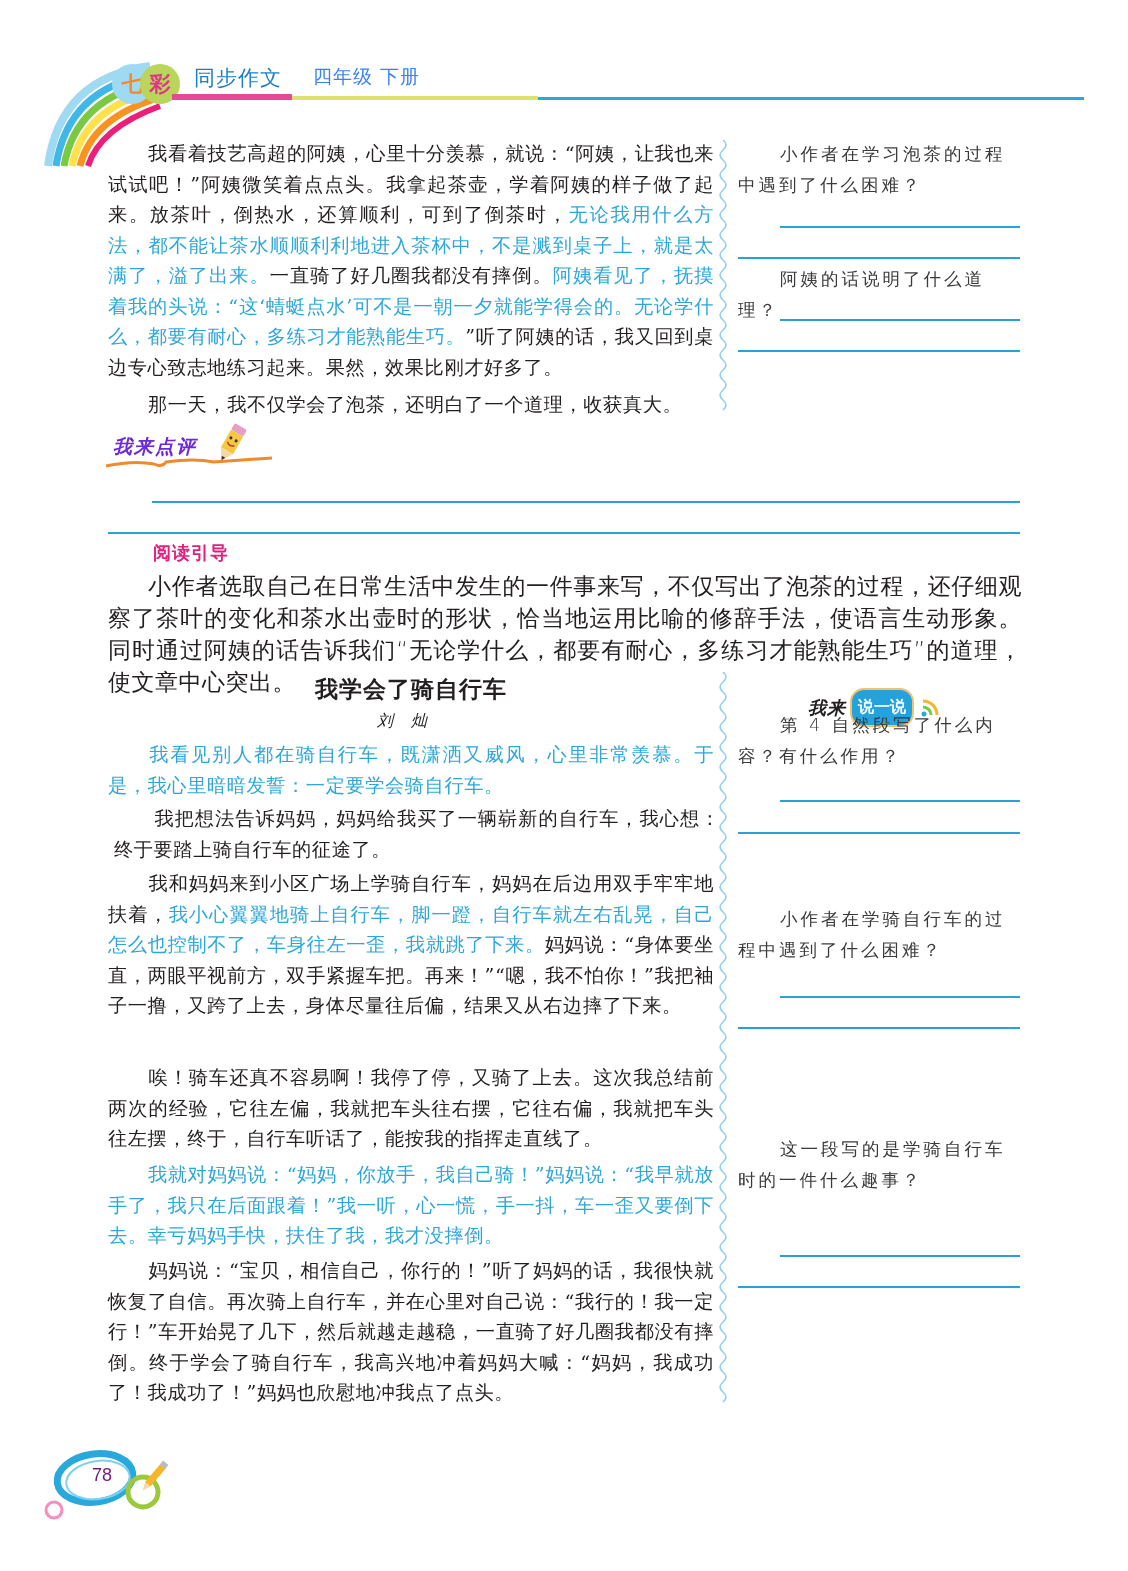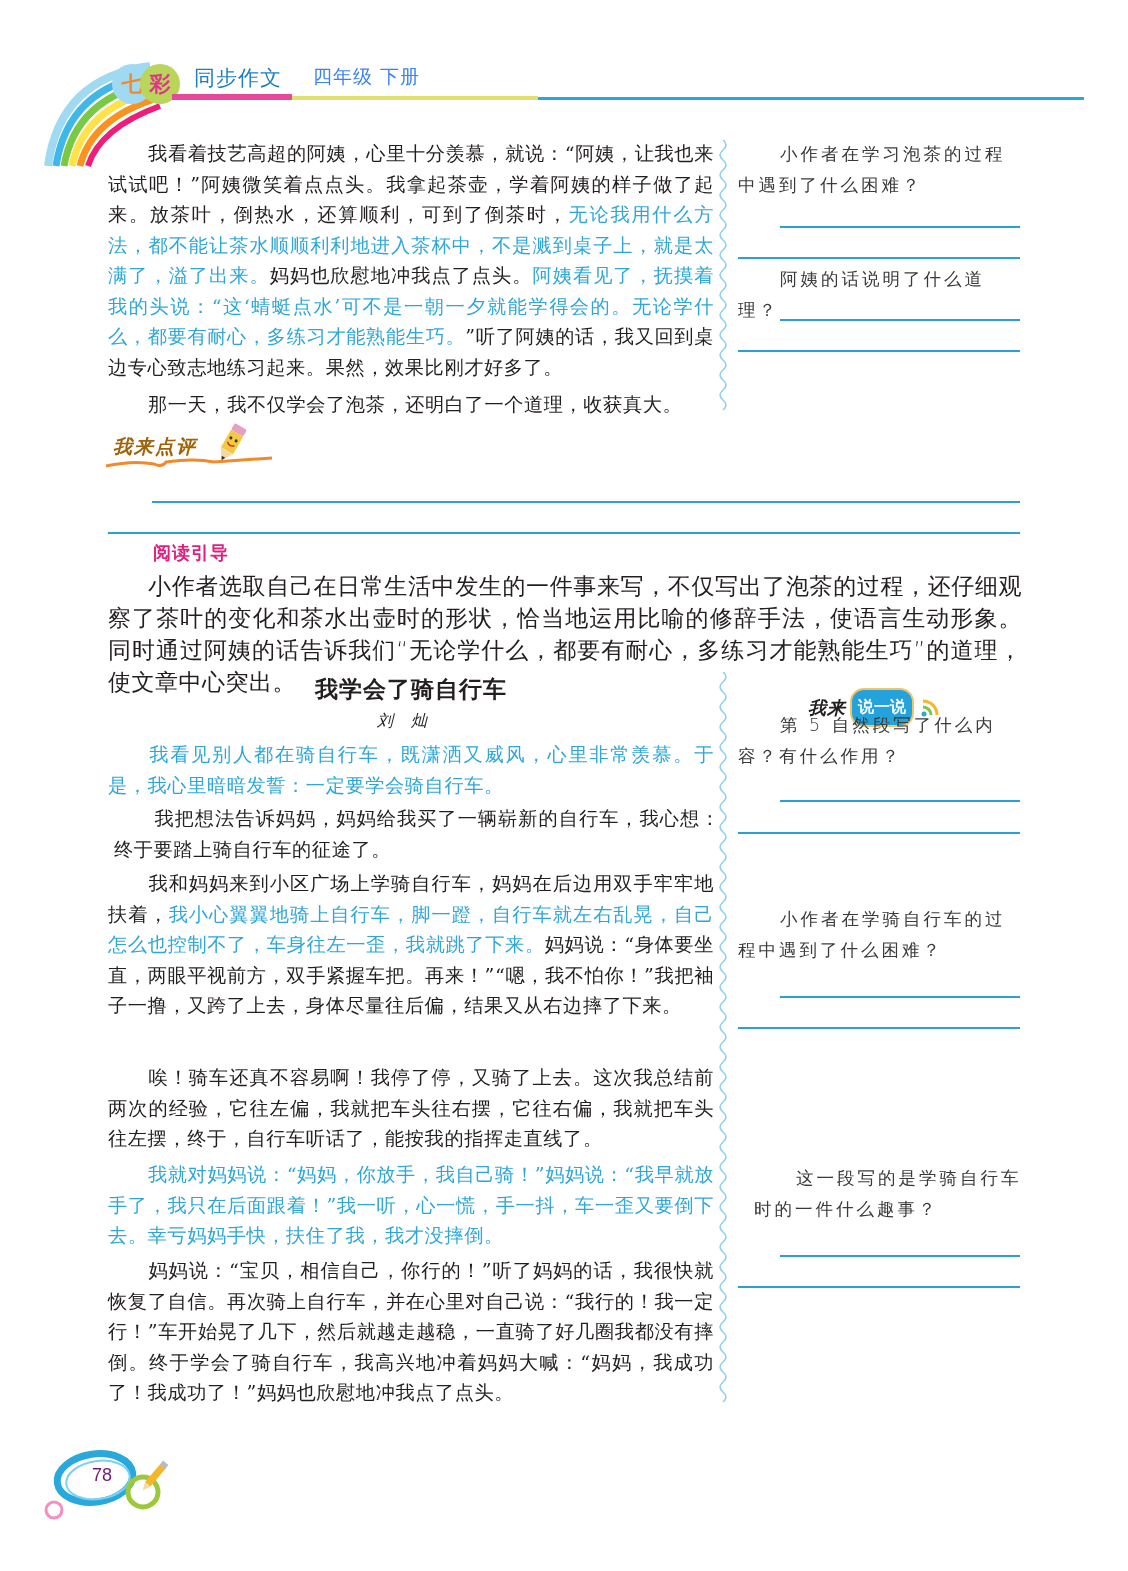--- a/index.html
+++ b/index.html
@@ -30,21 +30,21 @@
   
   .wave { position: absolute; left: 716px; width: 14px; }
 
   
   .side-q { position: absolute; left: 738px; width: 284px; font-size: 17.5px; line-height: 31px;
             letter-spacing: 3px; color: #3a3a3a; font-family: "DejaVu Sans", sans-serif; font-weight: 300; }
   .side-q .ind { display: inline-block; width: 42px; }
   .line { position: absolute; height: 2px; background: #29a1d4; }
 
   .comment-title { position: absolute; left: 113px; top: 434px; font-size: 19px; font-weight: bold;
-                   font-family: "DejaVu Serif", serif; letter-spacing: 2px; color: #a16207; font-style: italic; }
+                   font-family: "DejaVu Serif", serif; letter-spacing: 2px; color: #6d28d9; font-style: italic; }
   .comment-swoosh { position: absolute; left: 104px; top: 454px; width: 170px; height: 16px; }
   .pencil-icon { position: absolute; left: 212px; top: 420px; width: 40px; height: 44px; }
 
   .guide-title { position: absolute; left: 153px; top: 541px; font-family: "DejaVu Sans", sans-serif;
                  font-weight: bold; font-size: 18px; color: #e0207f; letter-spacing: 1px; }
   .guide-para { position: absolute; left: 108px; top: 570px; width: 914px; font-size: 23px;
                 line-height: 32px; text-align: justify; letter-spacing: 0.5px; font-family: "DejaVu Sans", sans-serif; font-weight: 300; }
   .guide-para .ind { display: inline-block; width: 40px; }
 
   .essay-title { position: absolute; left: 108px; top: 674px; width: 606px; text-align: center;
@@ -74,21 +74,21 @@
 </svg>
 <div class="badge badge-qi">七</div>
 <div class="badge badge-cai">彩</div>
 <div class="header-title">同步作文</div>
 <div class="header-grade">四年级 下册</div>
 <div class="bar-pink"></div>
 <div class="bar-yellow"></div>
 <div class="bar-blue"></div>
 
 <div class="para" style="top:139px;">
-  <span class="ind"></span><span>我看着技艺高超的阿姨，心里十分羡慕，就说：“阿姨，让我也来试试吧！”阿姨微笑着点点头。我拿起茶壶，学着阿姨的样子做了起来。放茶叶，倒热水，还算顺利，可到了倒茶时，</span><span class="hl">无论我用什么方法，都不能让茶水顺顺利利地进入茶杯中，不是溅到桌子上，就是太满了，溢了出来。</span><span>妈妈也欣慰地冲我点了点头。</span><span class="hl">阿姨看见了，抚摸着我的头说：“这‘蜻蜓点水’可不是一朝一夕就能学得会的。无论学什么，都要有耐心，多练习才能熟能生巧。</span><span>”听了阿姨的话，我又回到桌边专心致志地练习起来。果然，效果比刚才好多了。</span>
+  <span class="ind"></span><span>我看着技艺高超的阿姨，心里十分羡慕，就说：“阿姨，让我也来试试吧！”阿姨微笑着点点头。我拿起茶壶，学着阿姨的样子做了起来。放茶叶，倒热水，还算顺利，可到了倒茶时，</span><span class="hl">无论我用什么方法，都不能让茶水顺顺利利地进入茶杯中，不是溅到桌子上，就是太满了，溢了出来。</span><span>一直骑了好几圈我都没有摔倒。</span><span class="hl">阿姨看见了，抚摸着我的头说：“这‘蜻蜓点水’可不是一朝一夕就能学得会的。无论学什么，都要有耐心，多练习才能熟能生巧。</span><span>”听了阿姨的话，我又回到桌边专心致志地练习起来。果然，效果比刚才好多了。</span>
 </div>
 <div class="para" style="top:390px;">
   <span class="ind"></span><span>那一天，我不仅学会了泡茶，还明白了一个道理，收获真大。</span>
 </div>
 
 <svg class="wave" style="top:140px;height:272px;" viewBox="0 0 14 272" preserveAspectRatio="none">
   <path d="M7 0 q6 5 0 10 q-6 5 0 10 q6 5 0 10 q-6 5 0 10 q6 5 0 10 q-6 5 0 10 q6 5 0 10 q-6 5 0 10 q6 5 0 10 q-6 5 0 10 q6 5 0 10 q-6 5 0 10 q6 5 0 10 q-6 5 0 10 q6 5 0 10 q-6 5 0 10 q6 5 0 10 q-6 5 0 10 q6 5 0 10 q-6 5 0 10 q6 5 0 10 q-6 5 0 10 q6 5 0 10 q-6 5 0 10 q6 5 0 10 q-6 5 0 10 q6 5 0 10" stroke="#8fd0ef" stroke-width="1.6" fill="none"></path>
 </svg>
 
 <div class="side-q" style="top:139px;"><span class="ind"></span><span>小作者在学习泡茶的过程中遇到了什么困难？</span></div>
@@ -148,29 +148,29 @@
 <div class="say-head">
   <span class="lbl">我来</span>
   <span class="say-pill">说一说</span>
   <svg class="signal-icon" viewBox="0 0 22 20">
     <circle cx="4" cy="16" r="2.5" fill="#2ea7d8"></circle>
     <path d="M3 9 A8 8 0 0 1 11 17" stroke="#7ac943" stroke-width="3" fill="none"></path>
     <path d="M3 3 A14 14 0 0 1 17 17" stroke="#f5b62a" stroke-width="3" fill="none"></path>
   </svg>
 </div>
 
-<div class="side-q" style="top:710px;"><span class="ind"></span><span>第 5 自然段写了什么内容？有什么作用？</span></div>
+<div class="side-q" style="top:710px;"><span class="ind"></span><span>第 4 自然段写了什么内容？有什么作用？</span></div>
 <div class="line" style="left:780px;top:800px;width:240px;"></div>
 <div class="line" style="left:738px;top:832px;width:282px;"></div>
 
 <div class="side-q" style="top:904px;"><span class="ind"></span><span>小作者在学骑自行车的过程中遇到了什么困难？</span></div>
 <div class="line" style="left:780px;top:996px;width:240px;"></div>
 <div class="line" style="left:738px;top:1027px;width:282px;"></div>
 
-<div class="side-q" style="top:1163px;margin-left:16px;"><span class="ind"></span><span>这一段写的是学骑自行车时的一件什么趣事？</span></div>
+<div class="side-q" style="top:1134px;"><span class="ind"></span><span>这一段写的是学骑自行车时的一件什么趣事？</span></div>
 <div class="line" style="left:780px;top:1255px;width:240px;"></div>
 <div class="line" style="left:738px;top:1286px;width:282px;"></div>
 
 <svg class="page-num-wrap" viewBox="0 0 140 90">
   <ellipse cx="55" cy="38" rx="38" ry="24" stroke="#29a8dc" stroke-width="7" fill="none" transform="rotate(-8 55 38)"></ellipse>
   <ellipse cx="58" cy="40" rx="32" ry="19" stroke="#7dd0f0" stroke-width="2" fill="none" transform="rotate(-8 58 40)"></ellipse>
   <circle cx="103" cy="52" r="15" stroke="#9cc93b" stroke-width="5" fill="none"></circle>
   <g transform="rotate(40 112 40)">
     <rect x="108" y="22" width="7" height="24" fill="#f5b62a"></rect>
     <rect x="108" y="18" width="7" height="5" fill="#b9b9c9"></rect>

